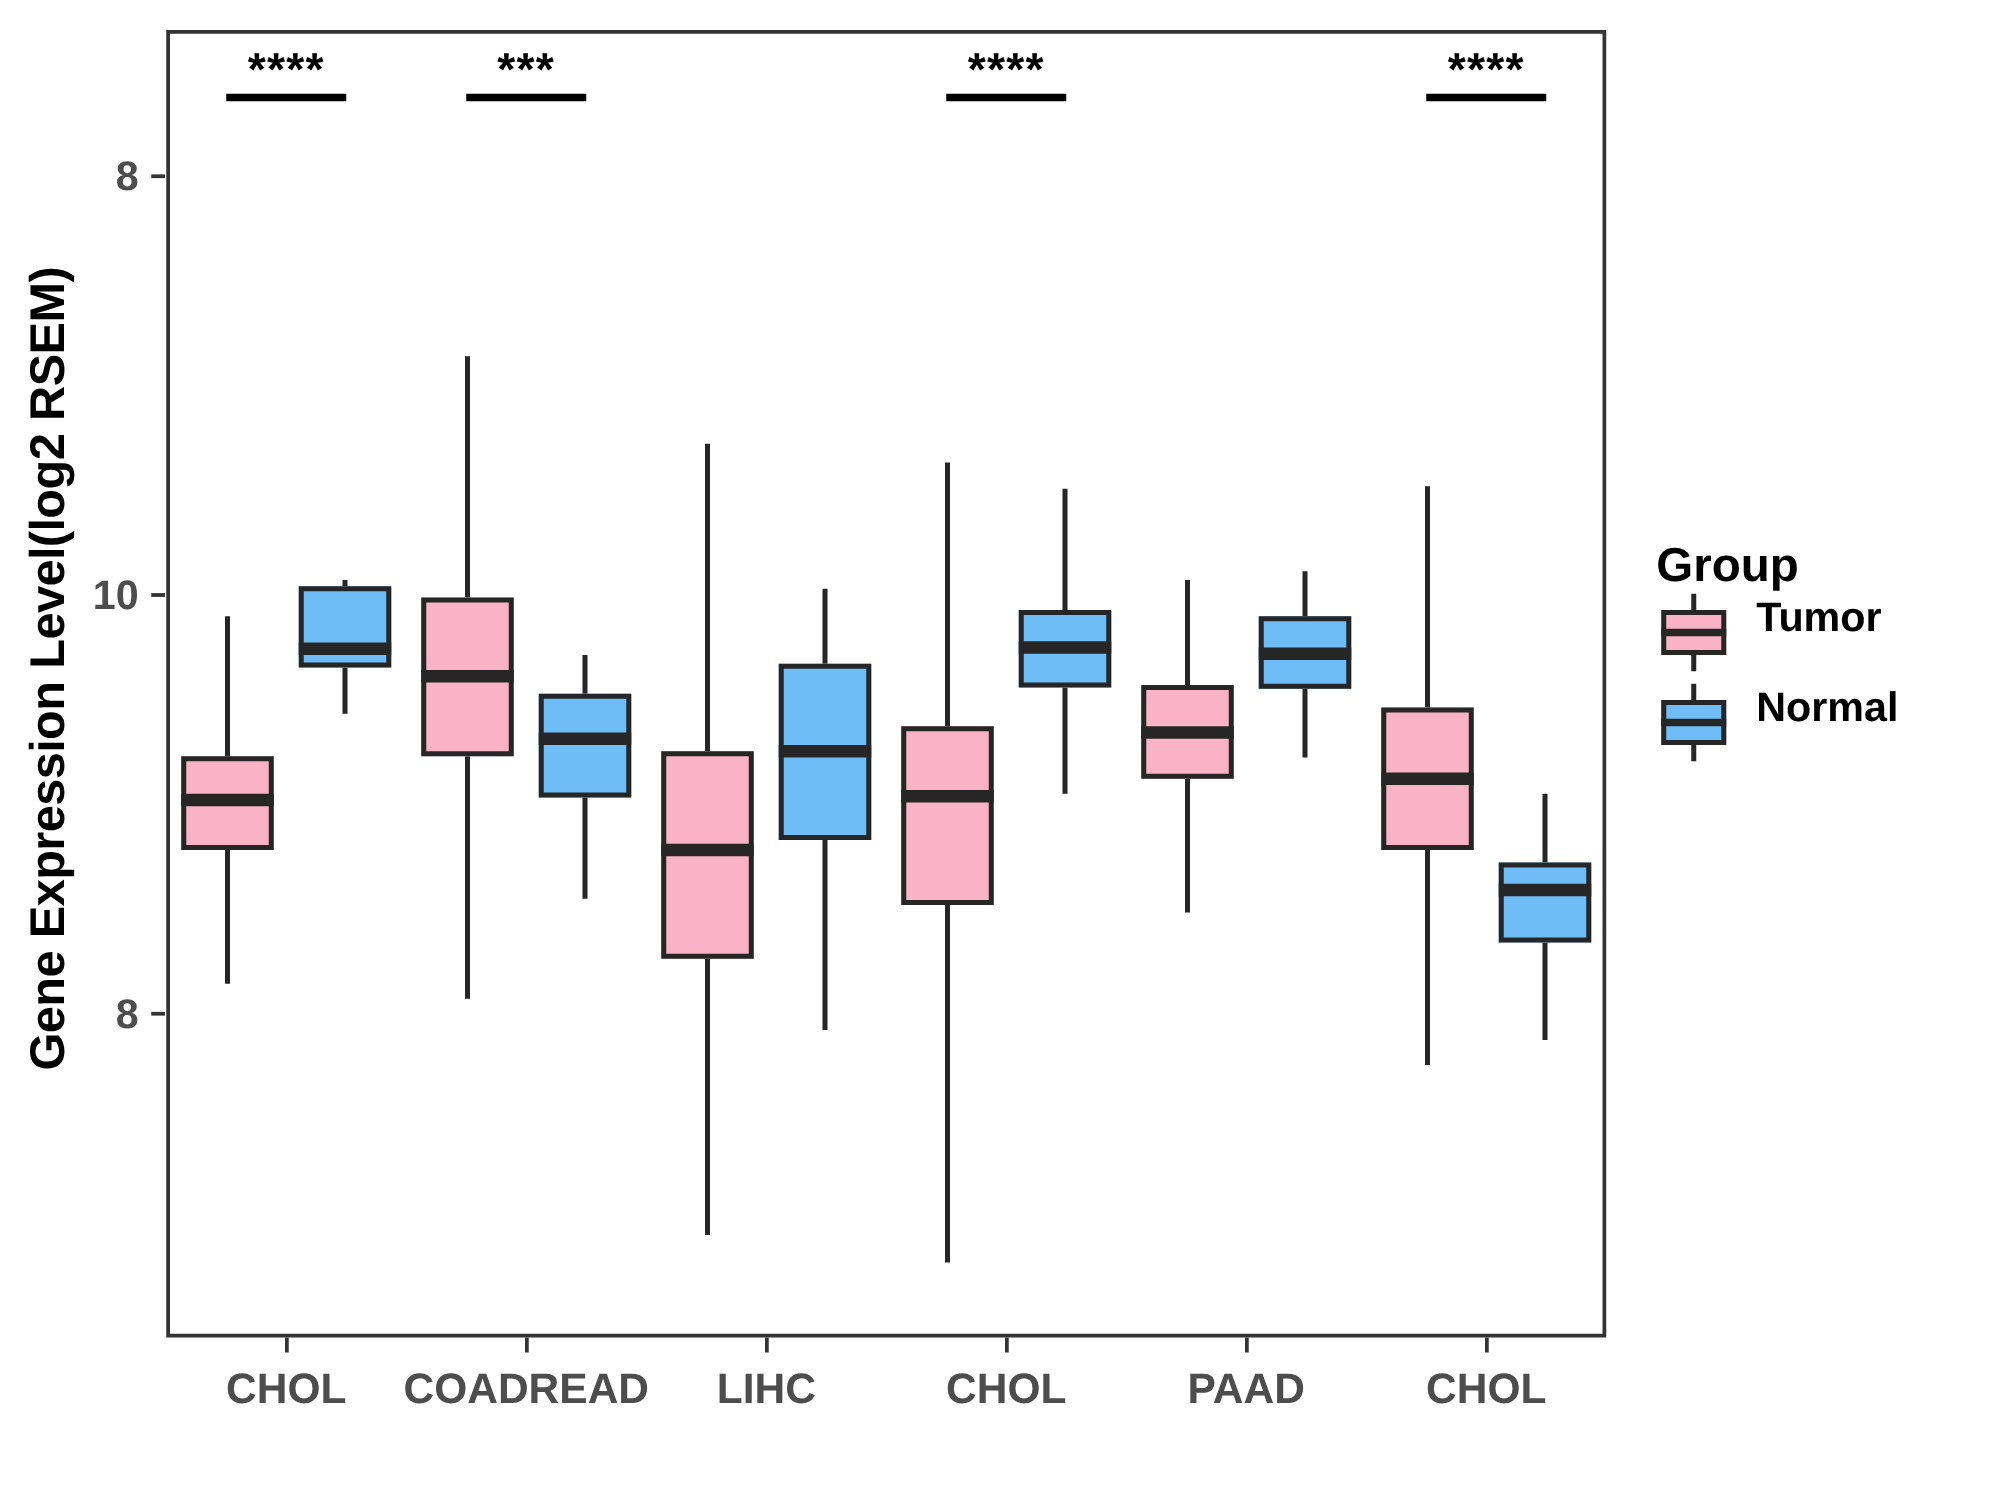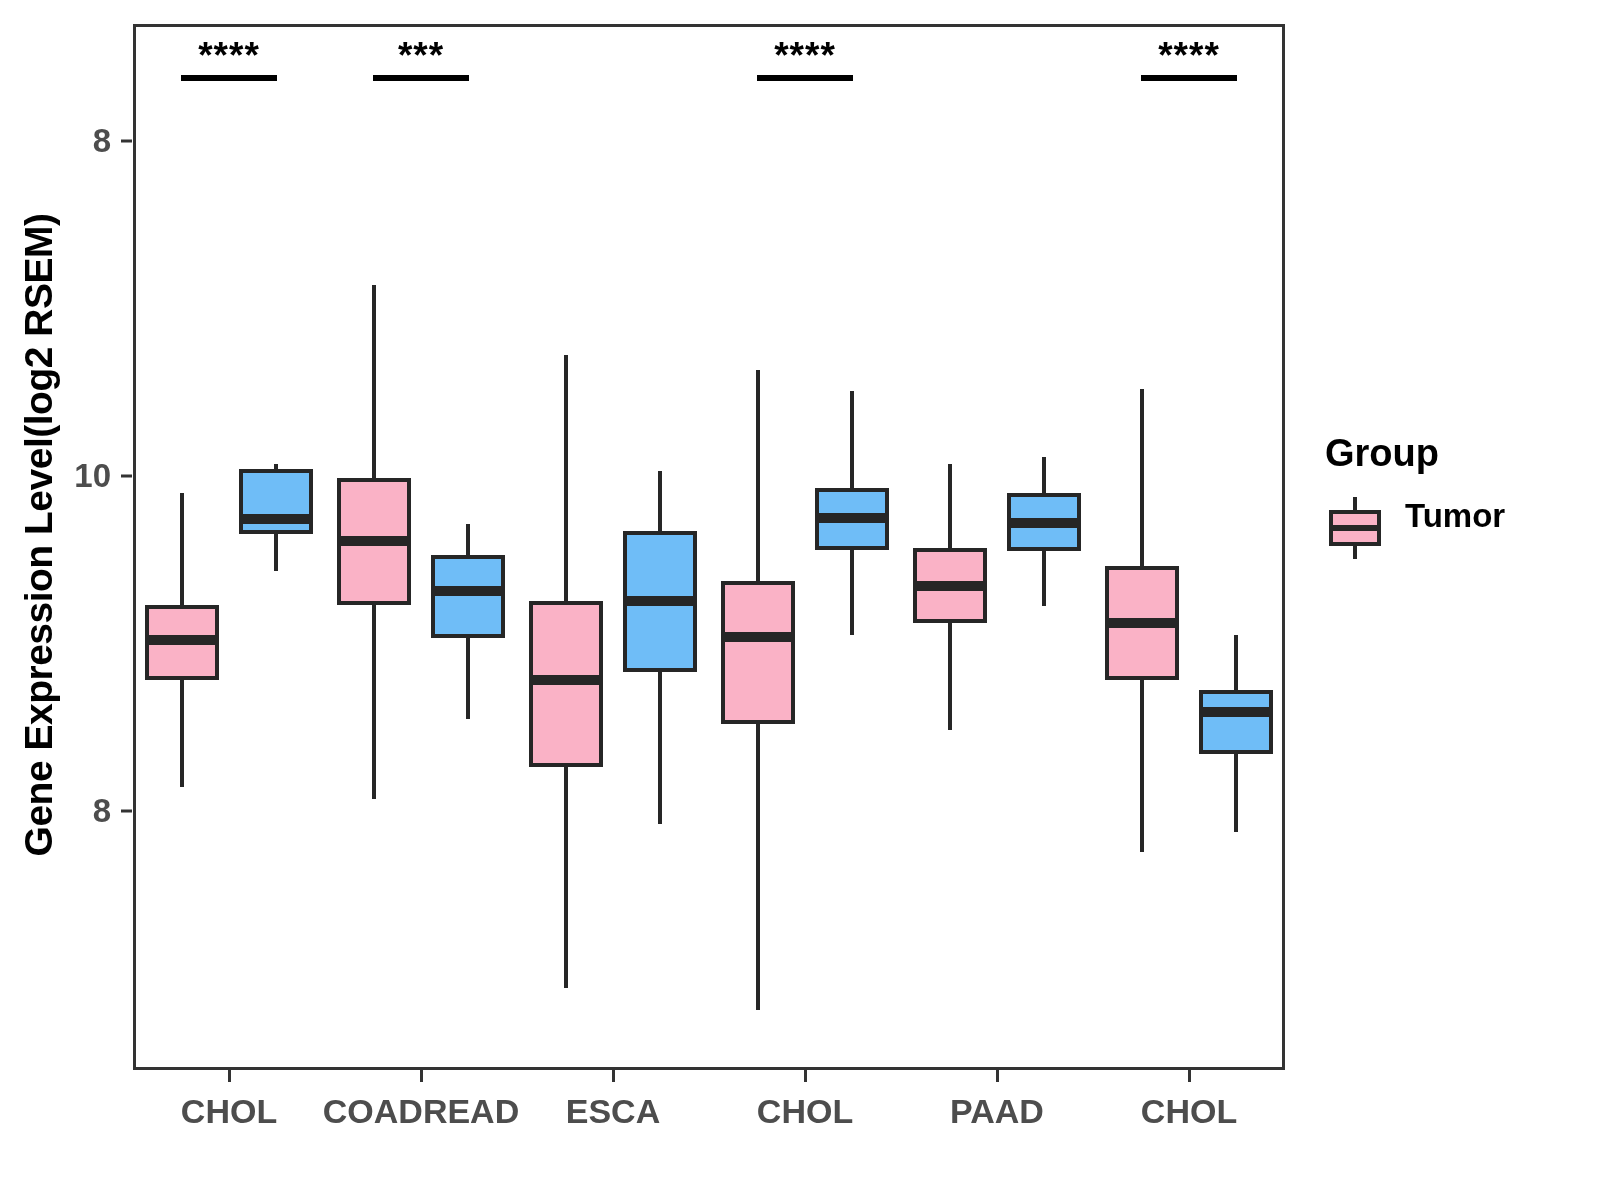--- a/index.html
+++ b/index.html
@@ -105,21 +105,20 @@
   #legend {
     position: absolute;
     left: 1325px;
     top: 432px;
     width: 260px;
   }
   #legend-title {
     font-size: 38px;
     font-weight: bold;
     color: #000000;
-    margin-bottom: 22px;
   }
   .legend-row {
     display: flex;
     height: 72px;
   }
   .legend-key {
     position: relative;
     width: 60px;
     height: 62px;
     margin-right: 20px;
@@ -263,34 +262,43 @@
       <div class="xtick-mark" style="left: 227.5px; top: 1070px;"></div>
       <div class="xtick-mark" style="left: 419.5px; top: 1070px;"></div>
       <div class="xtick-mark" style="left: 611.5px; top: 1070px;"></div>
       <div class="xtick-mark" style="left: 803.5px; top: 1070px;"></div>
       <div class="xtick-mark" style="left: 995.5px; top: 1070px;"></div>
       <div class="xtick-mark" style="left: 1187.5px; top: 1070px;"></div>
     </div>
   <div id="xtick-labels">
       <div class="xtick-label" style="left: 229px; top: 1092px;">CHOL</div>
       <div class="xtick-label" style="left: 421px; top: 1092px;">COADREAD</div>
-      <div class="xtick-label" style="left: 613px; top: 1092px;">ESCA</div>
+      <div class="xtick-label" style="left: 613px; top: 1092px;">LIHC</div>
       <div class="xtick-label" style="left: 805px; top: 1092px;">CHOL</div>
       <div class="xtick-label" style="left: 997px; top: 1092px;">PAAD</div>
       <div class="xtick-label" style="left: 1189px; top: 1092px;">CHOL</div>
     </div>
 
   <div id="legend">
     <div id="legend-title">Group</div>
     <div id="legend-rows">
         <div class="legend-row">
           <div class="legend-key">
             <div class="lk-whisk" style="top: 0px; height: 16px;"></div>
             <div class="lk-whisk" style="top: 46px; height: 16px;"></div>
             <div class="lk-box" style="background: rgb(250, 178, 198);"></div>
             <div class="lk-med"></div>
           </div>
           <div class="legend-label">Tumor</div>
         </div>
+        <div class="legend-row">
+          <div class="legend-key">
+            <div class="lk-whisk" style="top: 0px; height: 16px;"></div>
+            <div class="lk-whisk" style="top: 46px; height: 16px;"></div>
+            <div class="lk-box" style="background: rgb(111, 189, 247);"></div>
+            <div class="lk-med"></div>
+          </div>
+          <div class="legend-label">Normal</div>
+        </div>
       </div>
   </div>
 
 </div>
 
 </body></html>

